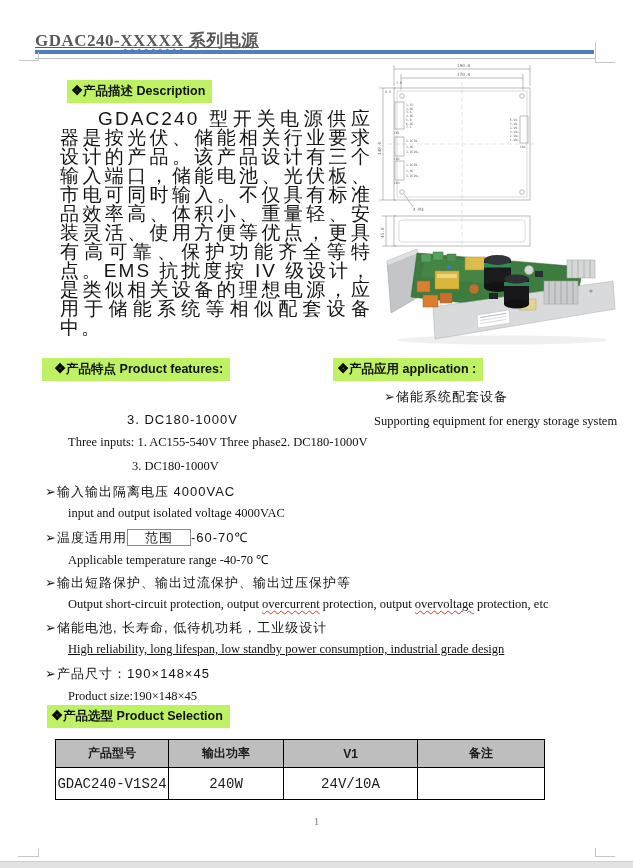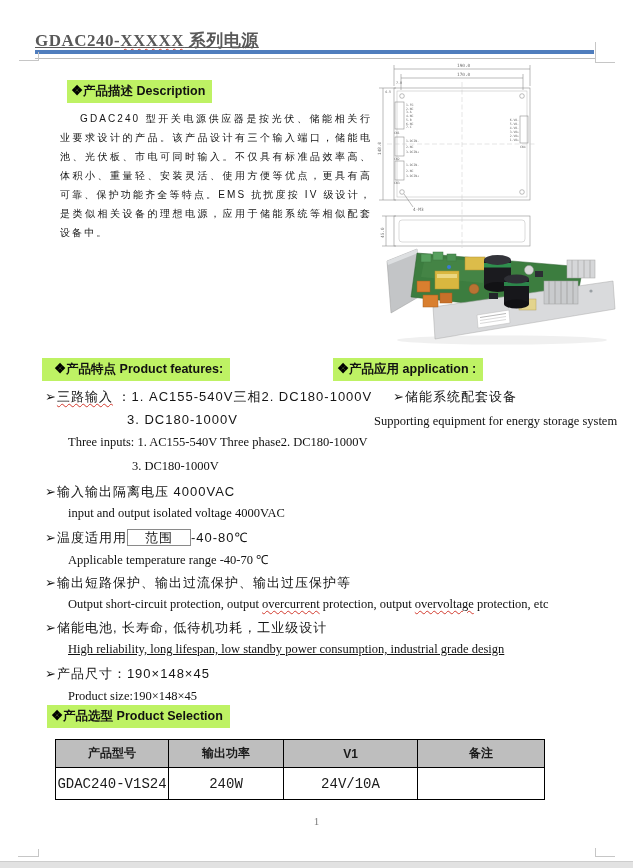--- a/index.html
+++ b/index.html
@@ -12,21 +12,21 @@
   .wavy{text-decoration-line:underline;text-decoration-style:wavy;
         text-decoration-color:#d23b2f;text-decoration-thickness:1px;text-underline-offset:2px;}
   .accent-rule{position:absolute;left:35px;top:50px;width:559px;height:4px;background:#4f7dbd;}
   .header-rule{position:absolute;left:35px;top:58px;width:560px;height:1px;background:#bcbcbc;}
   .corner{position:absolute;background:#c6c6c6;}
   
   .sec-hdr{position:absolute;background:#bef264;color:#000;font-weight:bold;font-size:13.5px;
            padding:2px 7px 3px 4px;white-space:nowrap;}
   .sec-hdr .en{font-family:"Liberation Sans",sans-serif;}
   
-  .desc-par{position:absolute;left:60px;top:109px;width:312px;font-size:10px;line-height:19px;
+  .desc-par{position:absolute;left:60px;top:109px;width:312px;font-size:19px;line-height:19px;
             letter-spacing:2.1px;text-align:justify;text-indent:2em;color:#141414;}
   
   .fl{position:absolute;white-space:nowrap;}
   .zh{font-size:13px;letter-spacing:1px;color:#141414;}
   .en{font-family:"Liberation Serif",serif;font-size:12.5px;color:#111;}
   .boxed{border:1px solid #8a8a8a;padding:0 17px;}
   
   .sel-table{position:absolute;left:55px;top:739px;width:489px;border-collapse:collapse;
              table-layout:fixed;}
   .sel-table td{border:1px solid #000;text-align:center;vertical-align:middle;overflow:hidden;}
@@ -203,41 +203,40 @@
     <circle cx="72" cy="24" r="2" fill="#3a7bd5"></circle>
     <circle cx="97" cy="46" r="5" fill="#b87333" stroke="#8d5826" stroke-width="0.5"></circle>
     <rect x="112" y="50" width="9" height="6" fill="#22242a"></rect>
     <rect x="158" y="28" width="8" height="6" fill="#2b2d33"></rect>
     <circle cx="152" cy="27" r="4.5" fill="#d8d8d8" stroke="#999999" stroke-width="0.5"></circle>
   </svg>
 
   <div class="sec-hdr" style="left:42px;top:358px;padding-left:12px;"><span>❖</span><span class="en">产品特点 Product features:</span></div>
   <div class="sec-hdr" style="left:333px;top:358px;"><span>❖</span><span class="en">产品应用 application :</span></div>
 
-  <div class="fl zh" style="left:45px;top:388px;"><span>➢</span><span class="wavy">三路输入</span><span> ：1. AC155-540V三相2. DC180-1000V</span></div>
   <div class="fl zh" style="left:127px;top:412px;">3. DC180-1000V</div>
   <div class="fl en" style="left:68px;top:435px;">Three inputs:  1. AC155-540V  Three  phase2. DC180-1000V</div>
   <div class="fl en" style="left:132px;top:459px;">3.  DC180-1000V</div>
 
   <div class="fl zh" style="left:45px;top:483px;">➢输入输出隔离电压 4000VAC</div>
   <div class="fl en" style="left:68px;top:506px;">input and output isolated voltage 4000VAC</div>
 
-  <div class="fl zh" style="left:45px;top:528px;"><span>➢温度适用用</span><span class="boxed">范围</span><span>-40-80℃</span></div>
+  <div class="fl zh" style="left:45px;top:528px;"><span>➢温度适用用</span><span class="boxed">范围</span><span>-60-70℃</span></div>
   <div class="fl en" style="left:68px;top:551px;">Applicable temperature range -40-70 ℃</div>
 
   <div class="fl zh" style="left:45px;top:574px;">➢输出短路保护、输出过流保护、输出过压保护等</div>
   <div class="fl en" style="left:68px;top:597px;"><span>Output short-circuit protection, output </span><span class="wavy">overcurrent</span><span> protection, output </span><span class="wavy">overvoltage</span><span> protection, etc</span></div>
 
   <div class="fl zh" style="left:45px;top:619px;">➢储能电池, 长寿命, 低待机功耗，工业级设计</div>
   <div class="fl en" style="left:68px;top:642px;text-decoration:underline;">High reliability, long lifespan, low standby power consumption, industrial grade design</div>
 
   <div class="fl zh" style="left:45px;top:665px;">➢产品尺寸：190×148×45</div>
   <div class="fl en" style="left:68px;top:689px;">Product size:190×148×45</div>
 
-  <div class="fl zh" style="left:352px;top:388px;padding-left:41px;">➢储能系统配套设备</div>
+  <div class="fl zh" style="left:343px;top:388px;padding-left:41px;">➢储能系统配套设备</div>
   <div class="fl en" style="left:374px;top:414px;">Supporting equipment for energy storage  system</div>
 
   <div class="sec-hdr" style="left:47px;top:705px;"><span>❖</span><span class="en">产品选型 Product Selection</span></div>
 
   <table class="sel-table">
     <colgroup>
         <col style="width:113px">
         <col style="width:115px">
         <col style="width:134px">
         <col style="width:127px">

